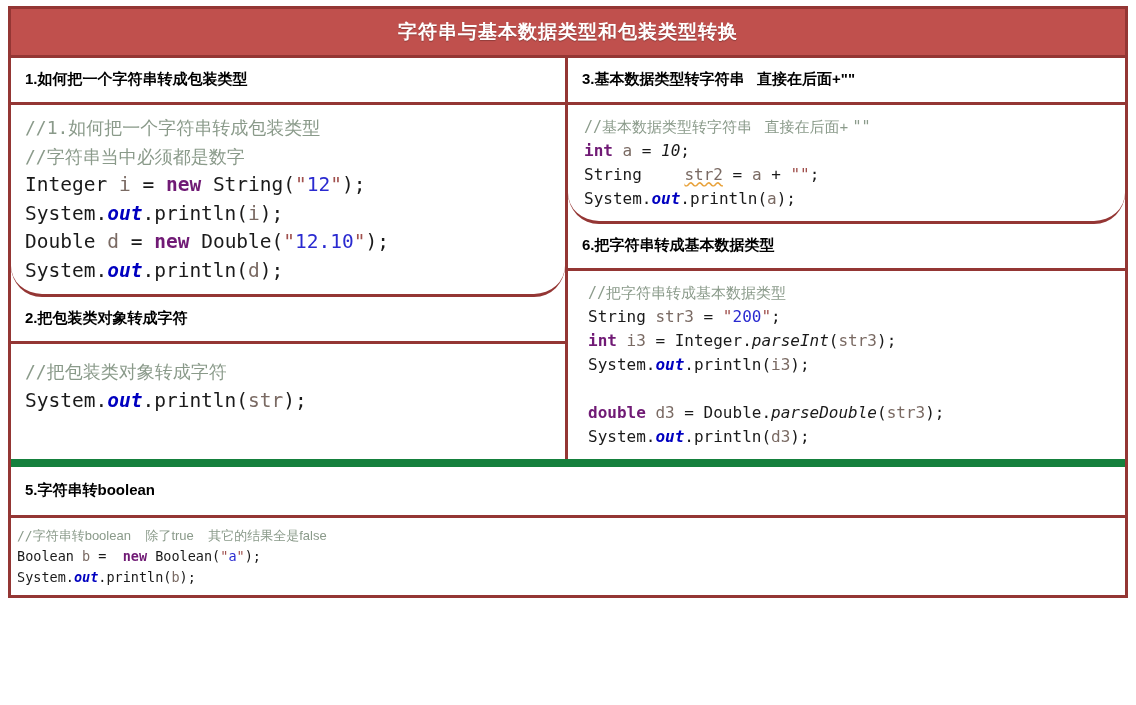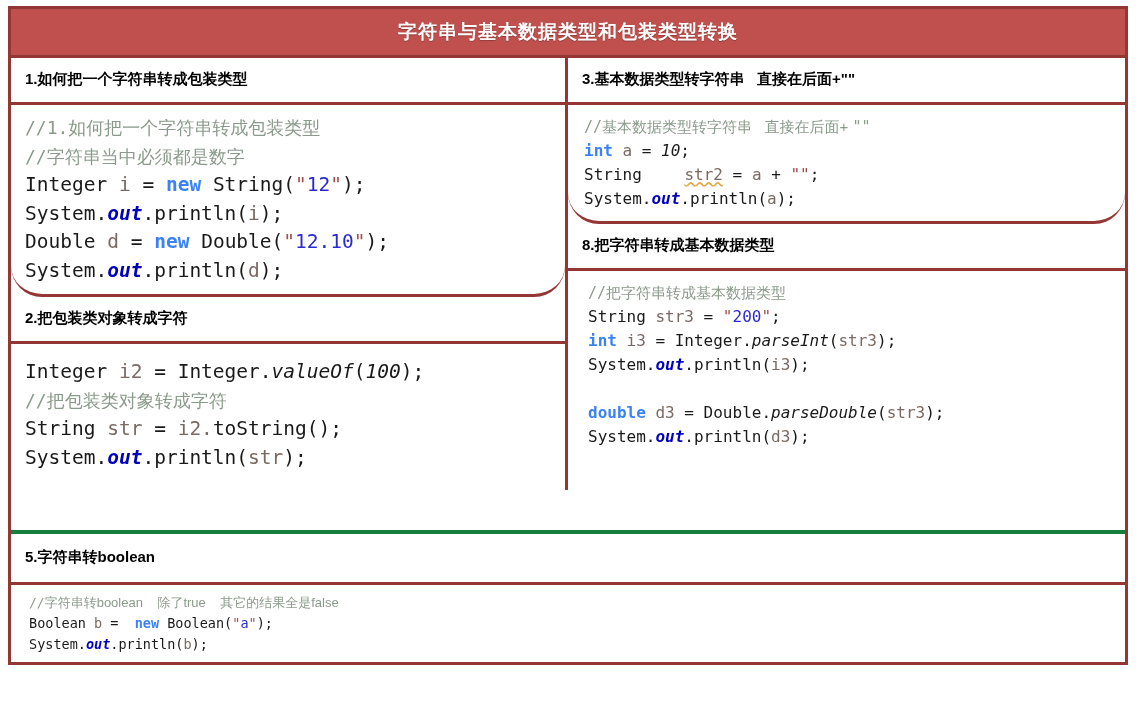--- a/index.html
+++ b/index.html
@@ -70,21 +70,21 @@
   .sz-lg .line { font-size: 19.5px; line-height: 28.5px; }
   .sz-md .line { font-size: 16px;   line-height: 24px;   }
   .sz-sm .line { font-size: 13.5px; line-height: 21px;   }
   .sz-lg .cmt, .sz-lg .cmt-cjk { font-size: 18px; }
   .sz-md .cmt, .sz-md .cmt-cjk { font-size: 15px; }
   .sz-sm .cmt, .sz-sm .cmt-cjk { font-size: 13px; }
 
   
   .cmt      { color: #8a9a8a; }
   .cmt-cjk  { color: #8a9a8a; font-family: "Liberation Sans", sans-serif; }
-  .kw       { color: #3b82f6; font-weight: bold; }         
+  .kw       { color: #701a75; font-weight: bold; }         
   .typ      { color: #1a1a1a; }                            
   .var      { color: #7a6a63; }                            
   .fld      { color: #0000c0; font-weight: bold; font-style: italic; } 
   .mth      { color: #1a1a1a; font-style: italic; }        
   .str      { color: #2a2ad0; }                            
   .qt       { color: #a0504d; }                            
   .num      { color: #1a1a1a; font-style: italic; }
   .pun      { color: #1a1a1a; }
   .warn     { text-decoration: underline wavy #e8a33d; text-decoration-skip-ink: none; margin-left: 33px; }
 
@@ -116,61 +116,59 @@
           <div class="line"><span class="typ">System.</span><span class="fld">out</span><span class="typ">.println(</span><span class="var">i</span><span class="pun">);</span></div>
           <div class="line"><span class="typ">Double</span><span class="var"> d </span><span class="pun">= </span><span class="kw">new</span><span class="typ"> Double(</span><span class="qt">"</span><span class="str">12.10</span><span class="qt">"</span><span class="pun">);</span></div>
           <div class="line"><span class="typ">System.</span><span class="fld">out</span><span class="typ">.println(</span><span class="var">d</span><span class="pun">);</span></div>
         </div>
 
         <div class="hdr">
           <span>2.把包装类对象转成字符</span>
         </div>
 
         <div class="code sz-lg" style="padding-top:14px;padding-bottom:18px;">
-          <div class="line"><span class="typ">Integer</span><span class="var"> i2 </span><span class="pun">= </span><span class="typ">Integer.</span><span class="mth">valueOf</span><span class="pun">(</span><span class="num">100</span><span class="pun">);</span></div>
           <div class="line"><span class="cmt">//</span><span class="cmt-cjk">把包装类对象转成字符</span></div>
-          <div class="line"><span class="typ">String</span><span class="var"> str </span><span class="pun">= </span><span class="var">i2.</span><span class="typ">toString</span><span class="pun">();</span></div>
           <div class="line"><span class="typ">System.</span><span class="fld">out</span><span class="typ">.println(</span><span class="var">str</span><span class="pun">);</span></div>
         </div>
       </div>
 
       <div class="col-right">
 
         <div class="hdr">
           <span>3.基本数据类型转字符串   直接在后面+""</span>
         </div>
 
         <div class="code sz-md bordered" style="padding:10px 0 10px 16px;">
           <div class="line"><span class="cmt">//</span><span class="cmt-cjk">基本数据类型转字符串   直接在后面+ </span><span class="cmt">""</span></div>
           <div class="line"><span class="kw">int</span><span class="var"> a </span><span class="pun">= </span><span class="num">10</span><span class="pun">;</span></div>
           <div class="line"><span class="typ">String</span><span>&nbsp;</span><span class="var warn">str2</span><span class="pun"> = </span><span class="var">a</span><span class="pun"> + </span><span class="qt">""</span><span class="pun">;</span></div>
           <div class="line"><span class="typ">System.</span><span class="fld">out</span><span class="typ">.println(</span><span class="var">a</span><span class="pun">);</span></div>
         </div>
 
         <div class="hdr">
-          <span>8.把字符串转成基本数据类型</span>
+          <span>6.把字符串转成基本数据类型</span>
         </div>
 
         <div class="code sz-md" style="padding:10px 0 10px 20px;">
           <div class="line"><span class="cmt">//</span><span class="cmt-cjk">把字符串转成基本数据类型</span></div>
           <div class="line"><span class="typ">String</span><span class="var"> str3 </span><span class="pun">= </span><span class="qt">"</span><span class="str">200</span><span class="qt">"</span><span class="pun">;</span></div>
           <div class="line"><span class="kw">int</span><span class="var"> i3 </span><span class="pun">= </span><span class="typ">Integer.</span><span class="mth">parseInt</span><span class="pun">(</span><span class="var">str3</span><span class="pun">);</span></div>
           <div class="line"><span class="typ">System.</span><span class="fld">out</span><span class="typ">.println(</span><span class="var">i3</span><span class="pun">);</span></div>
           <div class="line">&nbsp;</div>
           <div class="line"><span class="kw">double</span><span class="var"> d3 </span><span class="pun">= </span><span class="typ">Double.</span><span class="mth">parseDouble</span><span class="pun">(</span><span class="var">str3</span><span class="pun">);</span></div>
           <div class="line"><span class="typ">System.</span><span class="fld">out</span><span class="typ">.println(</span><span class="var">d3</span><span class="pun">);</span></div>
         </div>
       </div>
     </div>
 
-    <div class="fullrow" style="border-top:4px solid #15803d;margin-top:40px;">
+    <div class="fullrow" style="border-top:8px solid #15803d;">
       <div class="hdr" style="padding:14px 14px 15px 14px;">
         <span>5.字符串转boolean</span>
       </div>
-      <div class="code sz-sm" style="padding:7px 0 7px 18px;">
+      <div class="code sz-sm" style="padding:7px 0 7px 6px;">
         <div class="line"><span class="cmt">//</span><span class="cmt-cjk">字符串转boolean</span><span class="cmt-cjk">    除了true</span><span class="cmt-cjk">    其它的结果全是false</span></div>
         <div class="line"><span class="typ">Boolean</span><span class="var"> b </span><span class="pun">=  </span><span class="kw">new</span><span class="typ"> Boolean(</span><span class="qt">"</span><span class="str">a</span><span class="qt">"</span><span class="pun">);</span></div>
         <div class="line"><span class="typ">System.</span><span class="fld">out</span><span class="typ">.println(</span><span class="var">b</span><span class="pun">);</span></div>
       </div>
     </div>
 
   </div>
 </div>
 
 </body></html>

